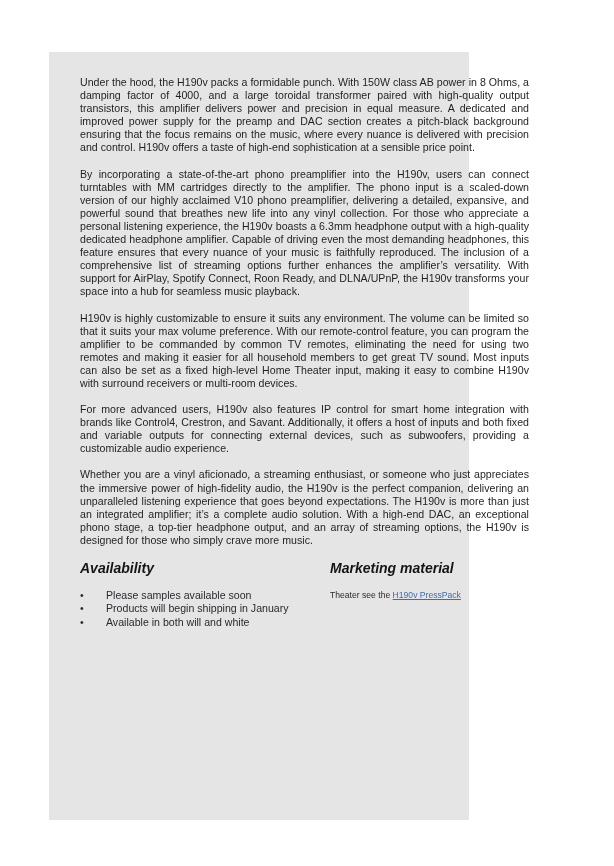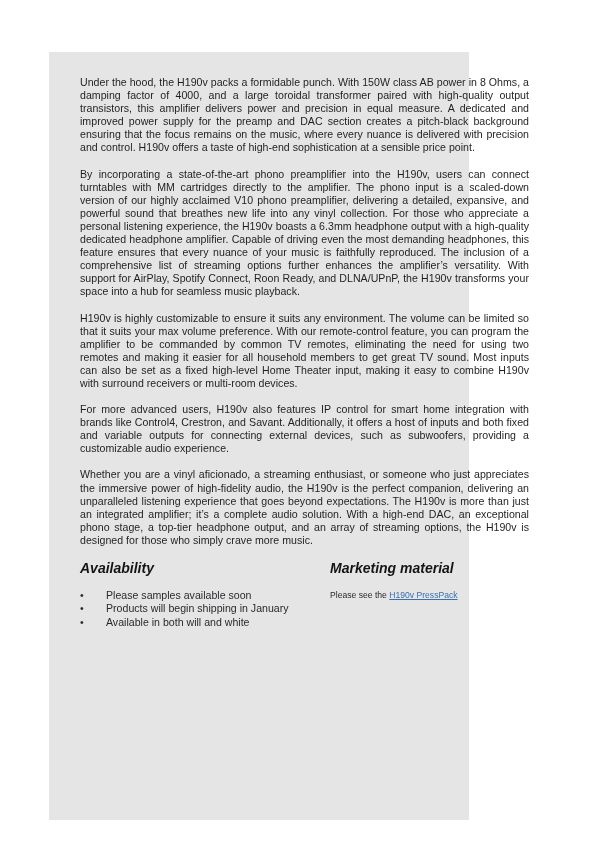--- a/index.html
+++ b/index.html
@@ -93,17 +93,17 @@
             <span>Products will begin shipping in January</span>
           </li>
           <li>
             <span class="dot">•</span>
             <span>Available in both will and white</span>
           </li>
         </ul>
       </div>
       <div class="col-right">
         <h2 class="heading">Marketing material</h2>
-        <div class="mk-text"><span>Please see the </span><a href="#">H190v PressPack</a></div>
+        <div class="mk-text"><span>Theater see the </span><a href="#">H190v PressPack</a></div>
       </div>
     </div>
   </div>
 </div>
 
 </body></html>

